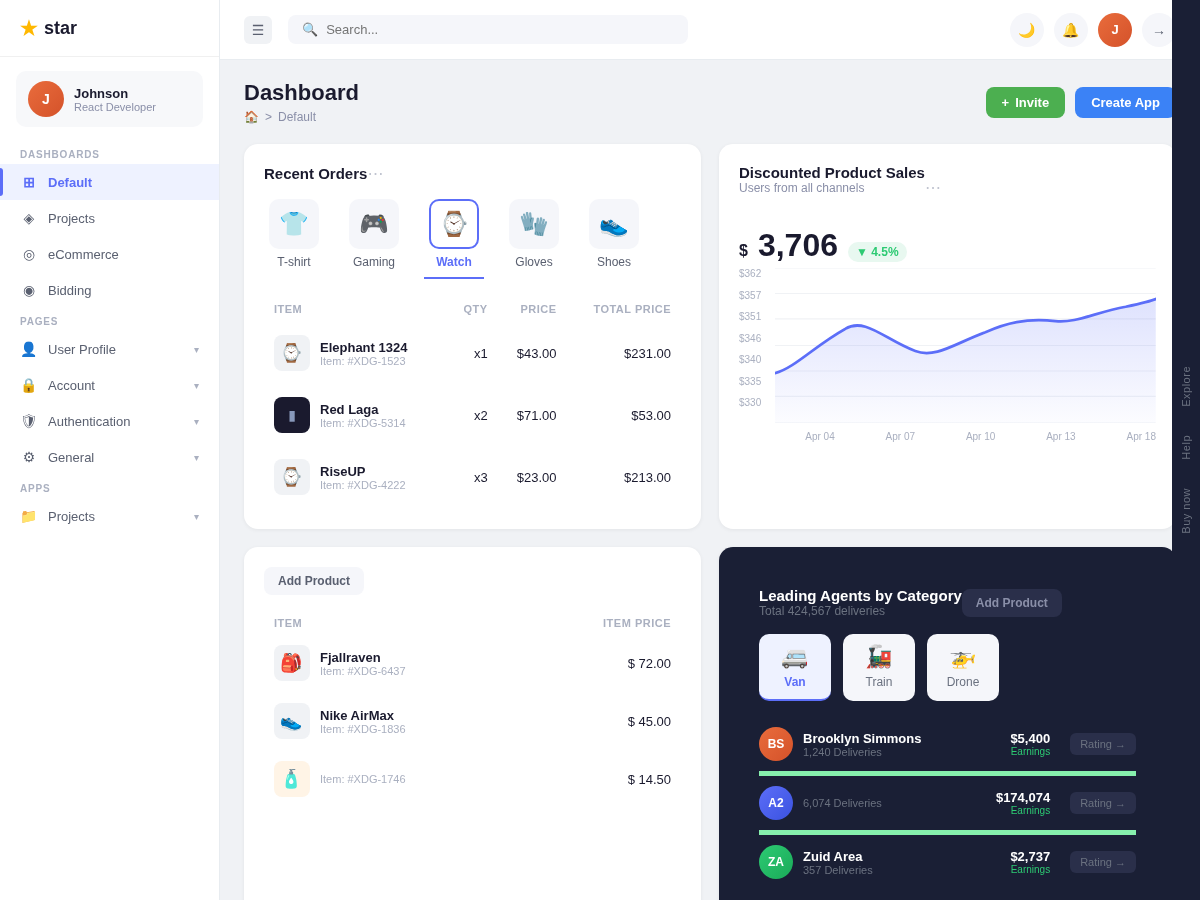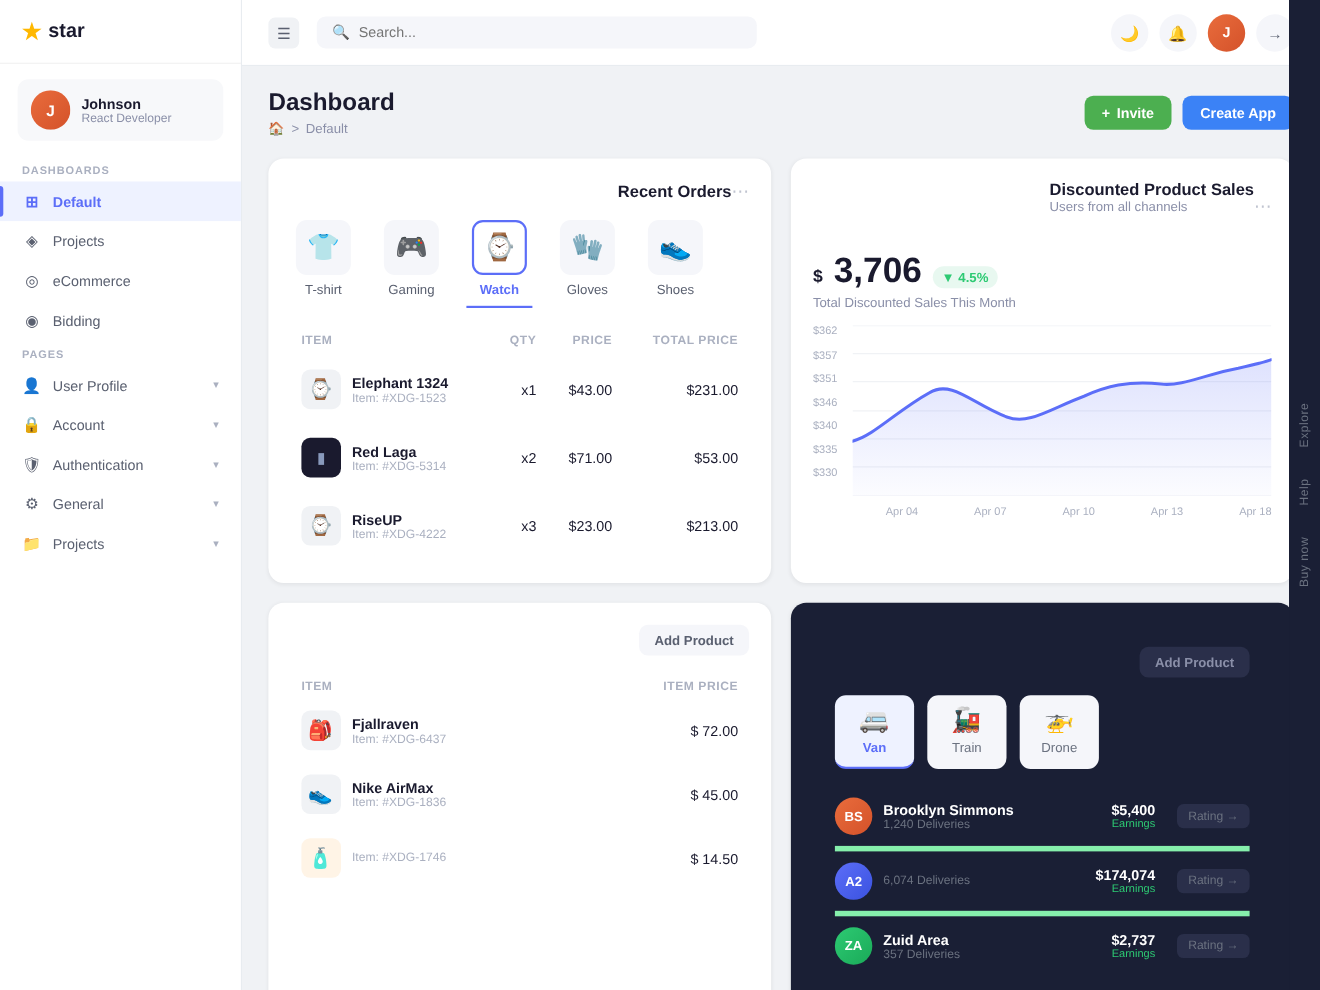--- a/index.html
+++ b/index.html
@@ -236,21 +236,21 @@
     .card {
       background: #fff;
       border-radius: 14px;
       padding: 20px;
       box-shadow: 0 1px 4px rgba(0,0,0,0.06);
     }
 
     .card-header {
       display: flex;
       align-items: center;
-      justify-content: flex-end;
+      justify-content: flex-start;
       margin-bottom: 16px;
     }
     .card-title { font-size: 15px; font-weight: 700; color: #1a1a2e; }
     .card-menu { color: #c0c4d0; cursor: pointer; font-size: 16px; }
 
     
     .product-tabs {
       display: flex;
       gap: 20px;
       margin-bottom: 16px;
@@ -511,20 +511,21 @@
     <span class="item-icon">🛡</span>
     <span>Authentication</span>
     <span class="chevron">▾</span>
   </div>
   <div class="sidebar-item">
     <span class="item-icon">⚙</span>
     <span>General</span>
     <span class="chevron">▾</span>
   </div>
 
+  <div class="sidebar-section-label">APPS</div>
   <div class="sidebar-item">
     <span class="item-icon">📁</span>
     <span>Projects</span>
     <span class="chevron">▾</span>
   </div>
 </div>
 
 <div class="main">
 
   <div class="header">
@@ -655,21 +656,20 @@
             <div class="sales-subtitle">Users from all channels</div>
           </div>
           <div class="card-menu">⋯</div>
         </div>
 
         <div class="sales-amount">
           <span class="sales-dollar">$</span>
           <span class="sales-number">3,706</span>
           <span class="sales-badge">▼ 4.5%</span>
         </div>
-        <div class="sales-label">Total Discounted Sales This Month</div>
 
         <div style="display:flex; gap:8px;">
           <div class="chart-y-labels">
             <span class="chart-y-label">$362</span>
             <span class="chart-y-label">$357</span>
             <span class="chart-y-label">$351</span>
             <span class="chart-y-label">$346</span>
             <span class="chart-y-label">$340</span>
             <span class="chart-y-label">$335</span>
             <span class="chart-y-label">$330</span>
@@ -756,20 +756,24 @@
               </td>
               <td style="text-align:right">$ 14.50</td>
             </tr>
           </tbody>
         </table>
       </div>
 
       <div class="card agents-dark-card" style="background:#1a1f35;">
         <div class="card-dark-inner">
           <div class="card-header">
+            <div>
+              <div class="card-title-white">Leading Agents by Category</div>
+              <div class="card-subtitle-gray">Total 424,567 deliveries</div>
+            </div>
             <button class="add-product-btn" style="background:#2a2f4a; color:#8a8fa8;">Add Product</button>
           </div>
 
           <div class="delivery-tabs">
             <div class="delivery-tab active">
               <span class="delivery-tab-icon">🚐</span>
               <span class="delivery-tab-label" style="color:#5c6ef8;">Van</span>
             </div>
             <div class="delivery-tab">
               <span class="delivery-tab-icon">🚂</span>

